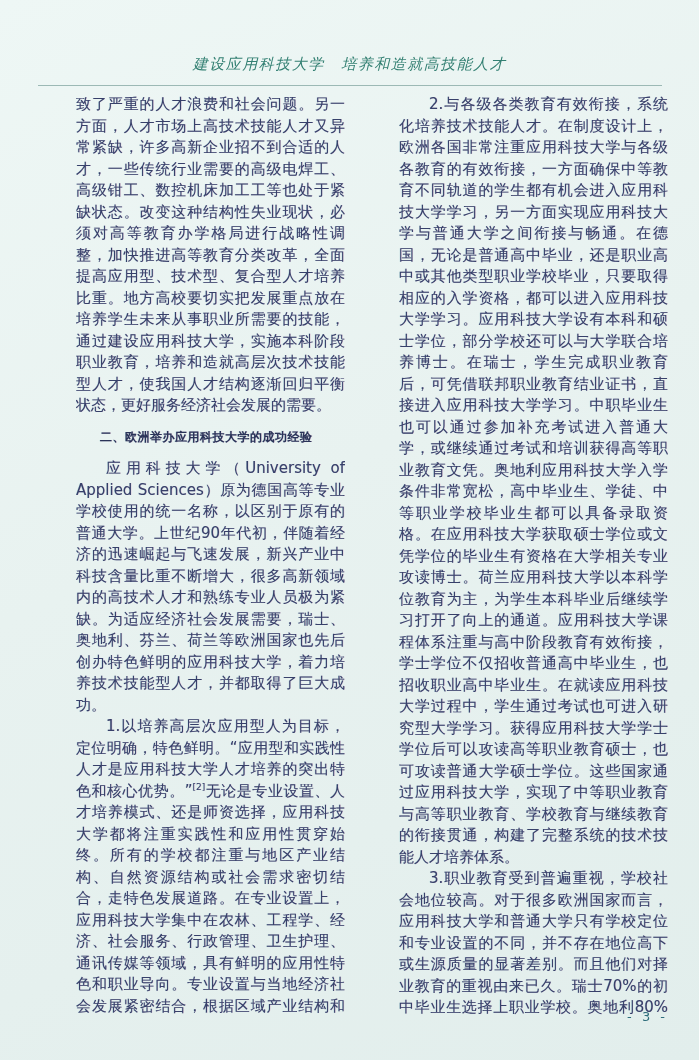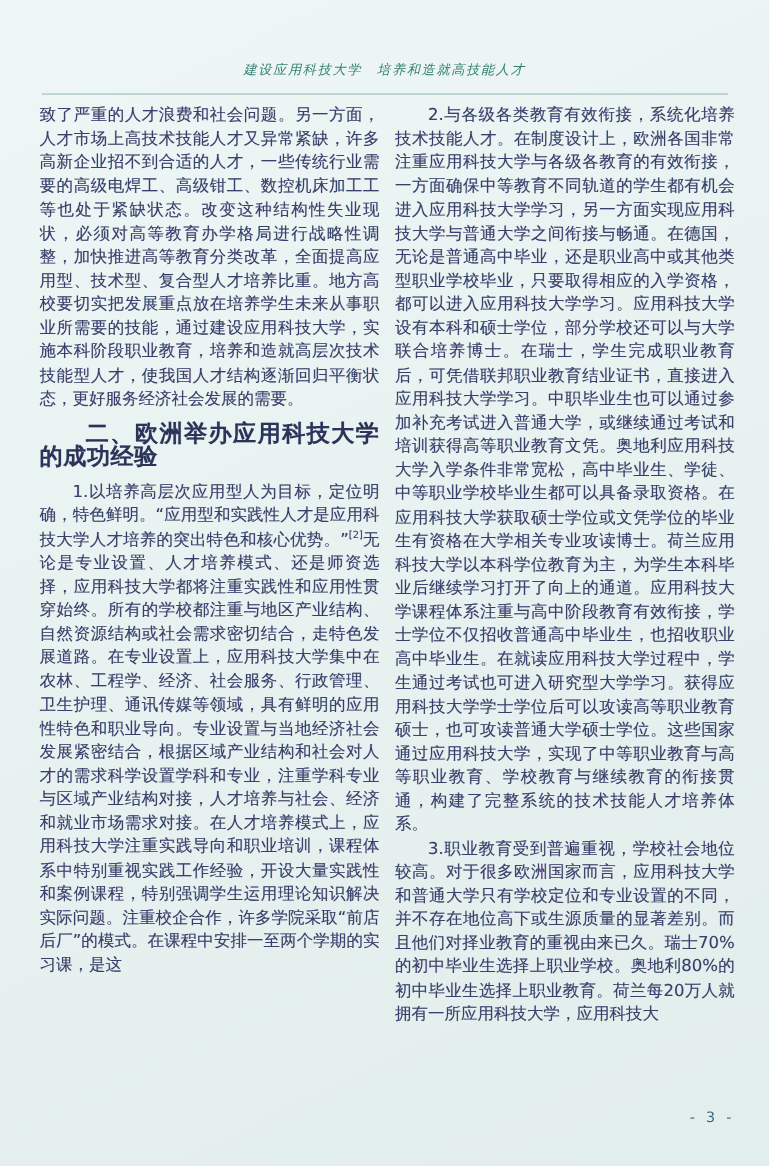--- a/index.html
+++ b/index.html
@@ -3,44 +3,44 @@
 <meta charset="utf-8">
 <style>
   html,body{margin:0;padding:0;background:#dfe9e7;}
   .page{
     position:relative;width:699px;height:1060px;overflow:hidden;
     background:linear-gradient(155deg,#eef7f5 0%,#e8f2f0 45%,#e2eeec 100%);
     font-family:"DejaVu Sans",sans-serif;
   }
   .running-header{
     position:absolute;top:55px;left:0;right:0;text-align:center;
-    font-size:12px;font-style:italic;font-weight:500;
+    font-size:15px;font-style:italic;font-weight:500;
     color:#348073;letter-spacing:1.5px;
   }
   .header-rule{
     position:absolute;top:85px;left:38px;right:37px;height:1px;
     background:#9cb9b5;
   }
   .columns{
     position:absolute;top:94px;left:36px;right:31px;bottom:45px;
     display:flex;gap:14px;
   }
   .col{
     flex:1 1 0;min-width:0;overflow:hidden;
     font-size:15px;line-height:21.5px;color:#37406a;
-    text-align:justify;text-justify:inter-character;
+    text-align:justify;text-justify:inter-character;margin-left:40px;
   }
   .scan-text{
     text-shadow:0.4px 0 rgba(190,70,140,0.25), -0.4px 0 rgba(40,150,170,0.25);
   }
   p{margin:0;}
   .indent{text-indent:2em;}
   .section-heading{
     font-weight:bold;color:#2a3358;text-indent:2em;
-    margin:10px 0 10px;letter-spacing:0.5px;font-size:21px;
+    margin:10px 0 10px;letter-spacing:0.5px;font-size:12px;
   }
   .lead{}
   sup.cite{font-size:9px;line-height:0;vertical-align:super;}
   .page-number{
     position:absolute;right:31px;bottom:36px;
     font-size:13px;color:#2f6e7c;letter-spacing:3px;
   }
 </style>
 </head>
 <body>
@@ -49,20 +49,21 @@
 
   <div class="running-header">建设应用科技大学　培养和造就高技能人才</div>
 
   <div class="header-rule"></div>
 
   <div class="columns scan-text">
 
     <div class="col">
       <p>致了严重的人才浪费和社会问题。另一方面，人才市场上高技术技能人才又异常紧缺，许多高新企业招不到合适的人才，一些传统行业需要的高级电焊工、高级钳工、数控机床加工工等也处于紧缺状态。改变这种结构性失业现状，必须对高等教育办学格局进行战略性调整，加快推进高等教育分类改革，全面提高应用型、技术型、复合型人才培养比重。地方高校要切实把发展重点放在培养学生未来从事职业所需要的技能，通过建设应用科技大学，实施本科阶段职业教育，培养和造就高层次技术技能型人才，使我国人才结构逐渐回归平衡状态，更好服务经济社会发展的需要。</p>
       <p class="section-heading">二、欧洲举办应用科技大学的成功经验</p>
+      <p class="indent">应用科技大学（University of Applied Sciences）原为德国高等专业学校使用的统一名称，以区别于原有的普通大学。上世纪90年代初，伴随着经济的迅速崛起与飞速发展，新兴产业中科技含量比重不断增大，很多高新领域内的高技术人才和熟练专业人员极为紧缺。为适应经济社会发展需要，瑞士、奥地利、芬兰、荷兰等欧洲国家也先后创办特色鲜明的应用科技大学，着力培养技术技能型人才，并都取得了巨大成功。</p>
       <p class="indent"><span class="lead">1.以培养高层次应用型人为目标，定位明确，特色鲜明。</span><span>“应用型和实践性人才是应用科技大学人才培养的突出特色和核心优势。”</span><sup class="cite">[2]</sup><span>无论是专业设置、人才培养模式、还是师资选择，应用科技大学都将注重实践性和应用性贯穿始终。所有的学校都注重与地区产业结构、自然资源结构或社会需求密切结合，走特色发展道路。在专业设置上，应用科技大学集中在农林、工程学、经济、社会服务、行政管理、卫生护理、通讯传媒等领域，具有鲜明的应用性特色和职业导向。专业设置与当地经济社会发展紧密结合，根据区域产业结构和社会对人才的需求科学设置学科和专业，注重学科专业与区域产业结构对接，人才培养与社会、经济和就业市场需求对接。在人才培养模式上，应用科技大学注重实践导向和职业培训，课程体系中特别重视实践工作经验，开设大量实践性和案例课程，特别强调学生运用理论知识解决实际问题。注重校企合作，许多学院采取“前店后厂”的模式。在课程中安排一至两个学期的实习课，是这</span></p>
     </div>
 
     <div class="col">
       <p class="indent"><span class="lead">2.与各级各类教育有效衔接，系统化培养技术技能人才。</span><span>在制度设计上，欧洲各国非常注重应用科技大学与各级各教育的有效衔接，一方面确保中等教育不同轨道的学生都有机会进入应用科技大学学习，另一方面实现应用科技大学与普通大学之间衔接与畅通。在德国，无论是普通高中毕业，还是职业高中或其他类型职业学校毕业，只要取得相应的入学资格，都可以进入应用科技大学学习。应用科技大学设有本科和硕士学位，部分学校还可以与大学联合培养博士。在瑞士，学生完成职业教育后，可凭借联邦职业教育结业证书，直接进入应用科技大学学习。中职毕业生也可以通过参加补充考试进入普通大学，或继续通过考试和培训获得高等职业教育文凭。奥地利应用科技大学入学条件非常宽松，高中毕业生、学徒、中等职业学校毕业生都可以具备录取资格。在应用科技大学获取硕士学位或文凭学位的毕业生有资格在大学相关专业攻读博士。荷兰应用科技大学以本科学位教育为主，为学生本科毕业后继续学习打开了向上的通道。应用科技大学课程体系注重与高中阶段教育有效衔接，学士学位不仅招收普通高中毕业生，也招收职业高中毕业生。在就读应用科技大学过程中，学生通过考试也可进入研究型大学学习。获得应用科技大学学士学位后可以攻读高等职业教育硕士，也可攻读普通大学硕士学位。这些国家通过应用科技大学，实现了中等职业教育与高等职业教育、学校教育与继续教育的衔接贯通，构建了完整系统的技术技能人才培养体系。</span></p>
       <p class="indent"><span class="lead">3.职业教育受到普遍重视，学校社会地位较高。</span><span>对于很多欧洲国家而言，应用科技大学和普通大学只有学校定位和专业设置的不同，并不存在地位高下或生源质量的显著差别。而且他们对择业教育的重视由来已久。瑞士70%的初中毕业生选择上职业学校。奥地利80%的初中毕业生选择上职业教育。荷兰每20万人就拥有一所应用科技大学，应用科技大</span></p>
     </div>
 
   </div>
 

